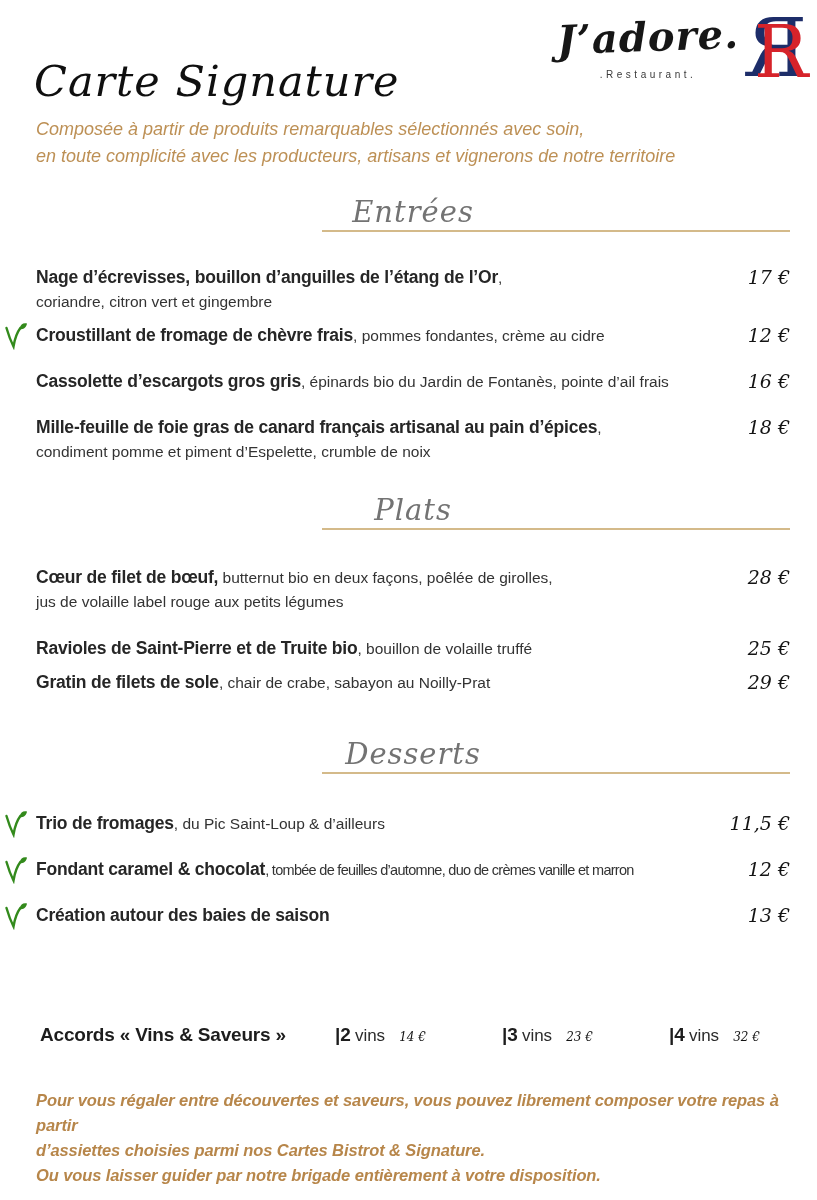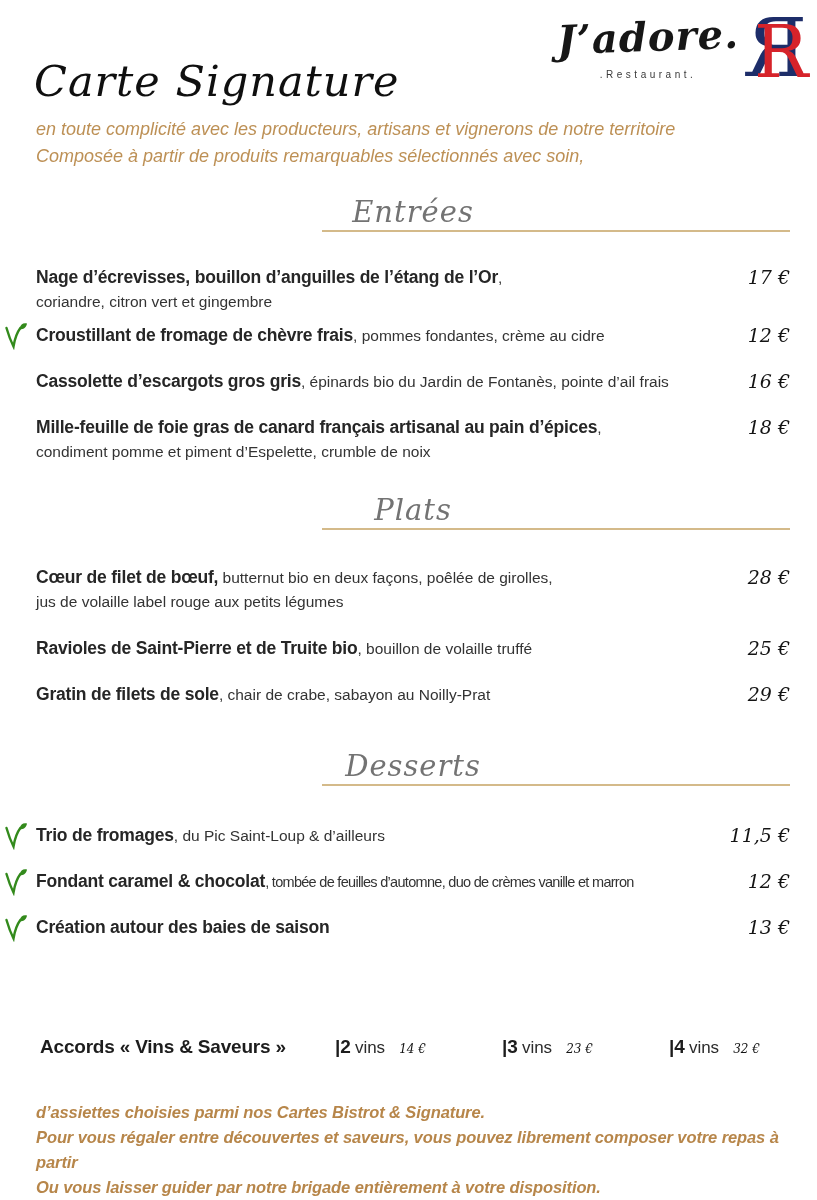--- a/index.html
+++ b/index.html
@@ -144,21 +144,21 @@
     text-align: right;
   }
   .leaf-icon { position: absolute; left: -32px; top: 0px; width: 24px; height: 27px; }
 
   .mt-entree-1 { margin-top: 33px; }
   .mt-entree-2 { margin-top: 10px; }
   .mt-entree-3 { margin-top: 21px; }
   .mt-entree-4 { margin-top: 21px; }
   .mt-plat-1   { margin-top: 35px; }
   .mt-plat-2   { margin-top: 23px; }
-  .mt-plat-3   { margin-top: 21px; }
+  .mt-plat-3   { margin-top: 9px; }
   .mt-dess-1   { margin-top: 37px; }
   .mt-dess-2   { margin-top: 21px; }
   .mt-dess-3   { margin-top: 21px; gap: 22px; }
 
   
   .wine-row {
     margin-top: 96px;
     display: flex;
     align-items: baseline;
   }
@@ -206,22 +206,22 @@
     <div class="brand-sub">.Restaurant.</div>
   </div>
   <div class="monogram">
     <span class="r-blue">R</span>
     <span class="r-red">R</span>
   </div>
 
   <div class="page-title">Carte Signature</div>
 
   <div class="subtitle">
+    <div>Composée à partir de produits remarquables sélectionnés avec soin,</div>
     <div>en toute complicité avec les producteurs, artisans et vignerons de notre territoire</div>
-    <div>Composée à partir de produits remarquables sélectionnés avec soin,</div>
   </div>
 
   <div class="section-header entrees">
     <div class="section-title">Entrées</div>
     <hr class="section-rule">
   </div>
 
   <div class="item mt-entree-1">
     <div class="item-main">
       <span class="item-name">Nage d’écrevisses, bouillon d’anguilles de l’étang de l’Or</span><span class="item-desc">,</span>
@@ -342,18 +342,18 @@
       <span class="wine-price">23 €</span>
     </div>
     <div class="wine-option">
       <span class="wine-count">|4</span>
       <span class="wine-unit">vins</span>
       <span class="wine-price">32 €</span>
     </div>
   </div>
 
   <div class="footer">
+    <div>Pour vous régaler entre découvertes et saveurs, vous pouvez librement composer votre repas à partir</div>
     <div>d’assiettes choisies parmi nos Cartes Bistrot &amp; Signature.</div>
-    <div>Pour vous régaler entre découvertes et saveurs, vous pouvez librement composer votre repas à partir</div>
     <div>Ou vous laisser guider par notre brigade entièrement à votre disposition.</div>
   </div>
 
 </div>
 
 </body></html>

